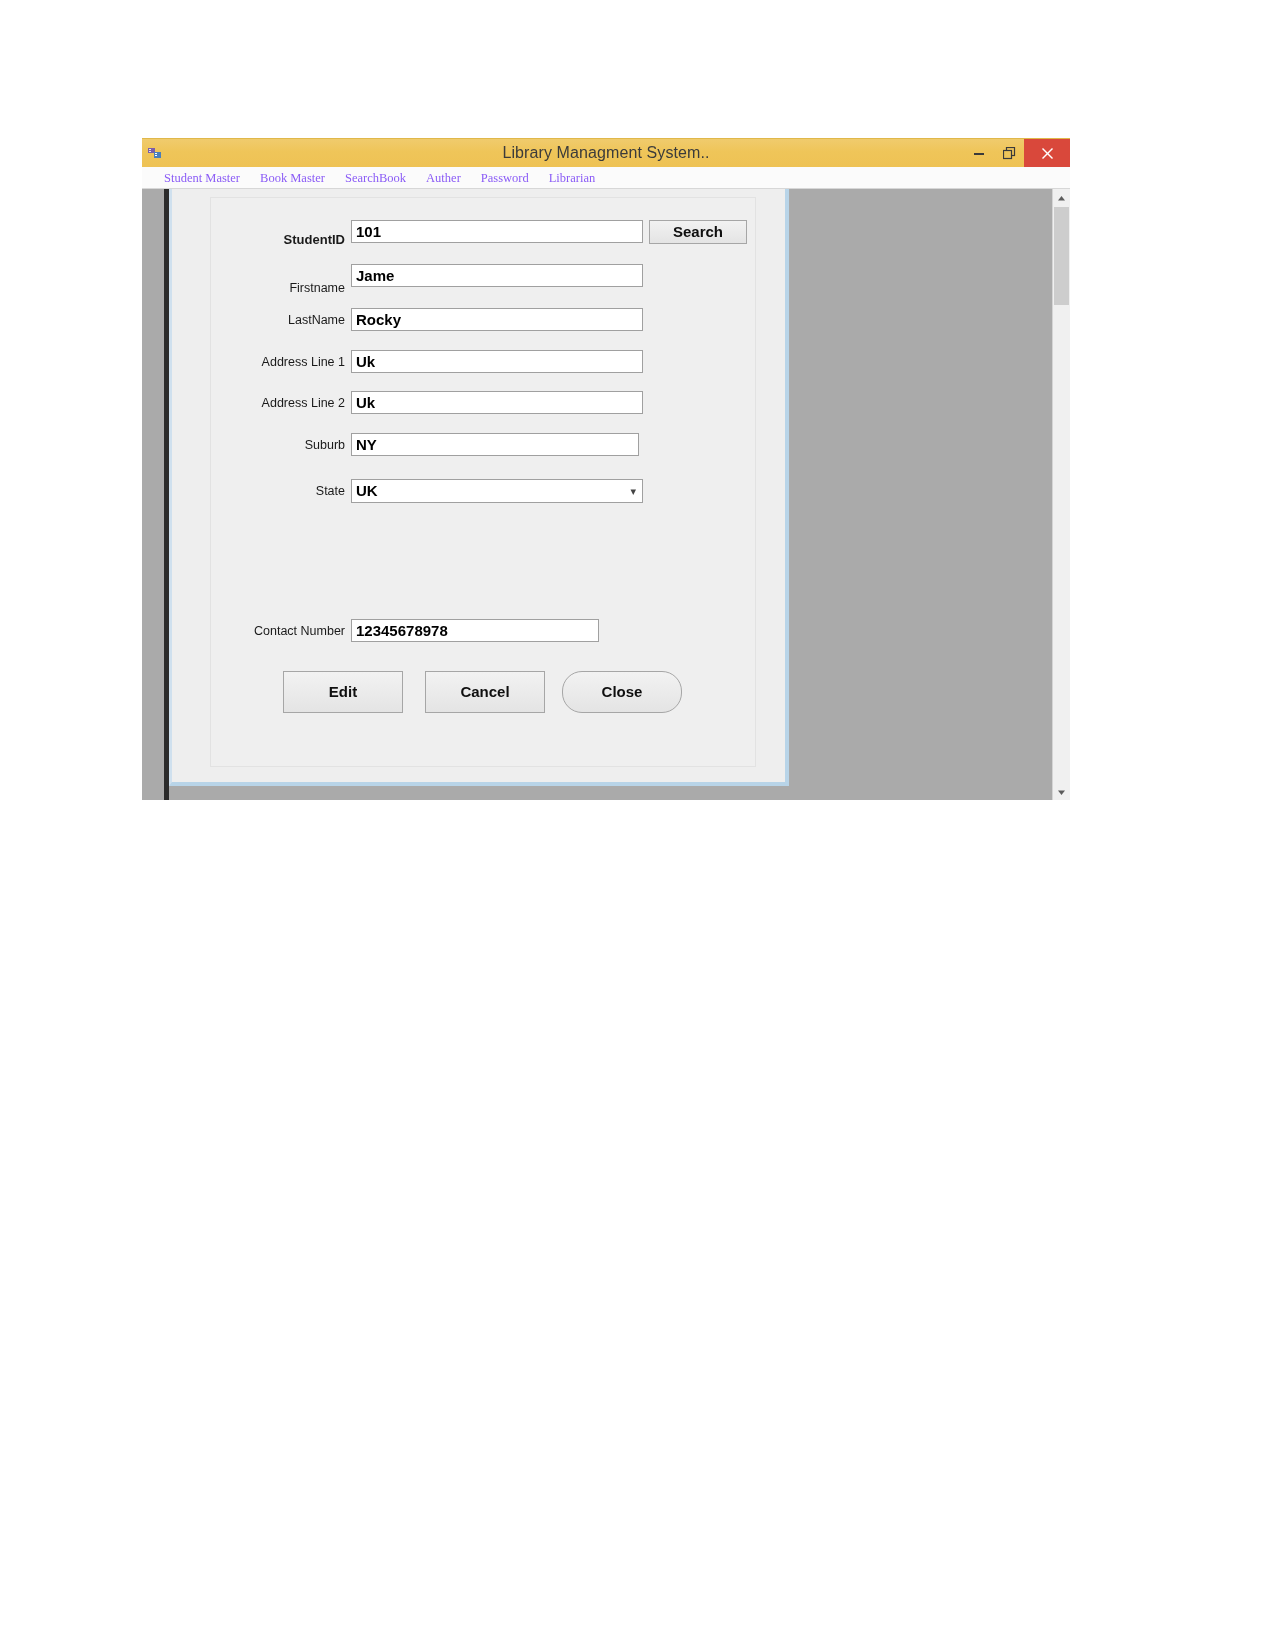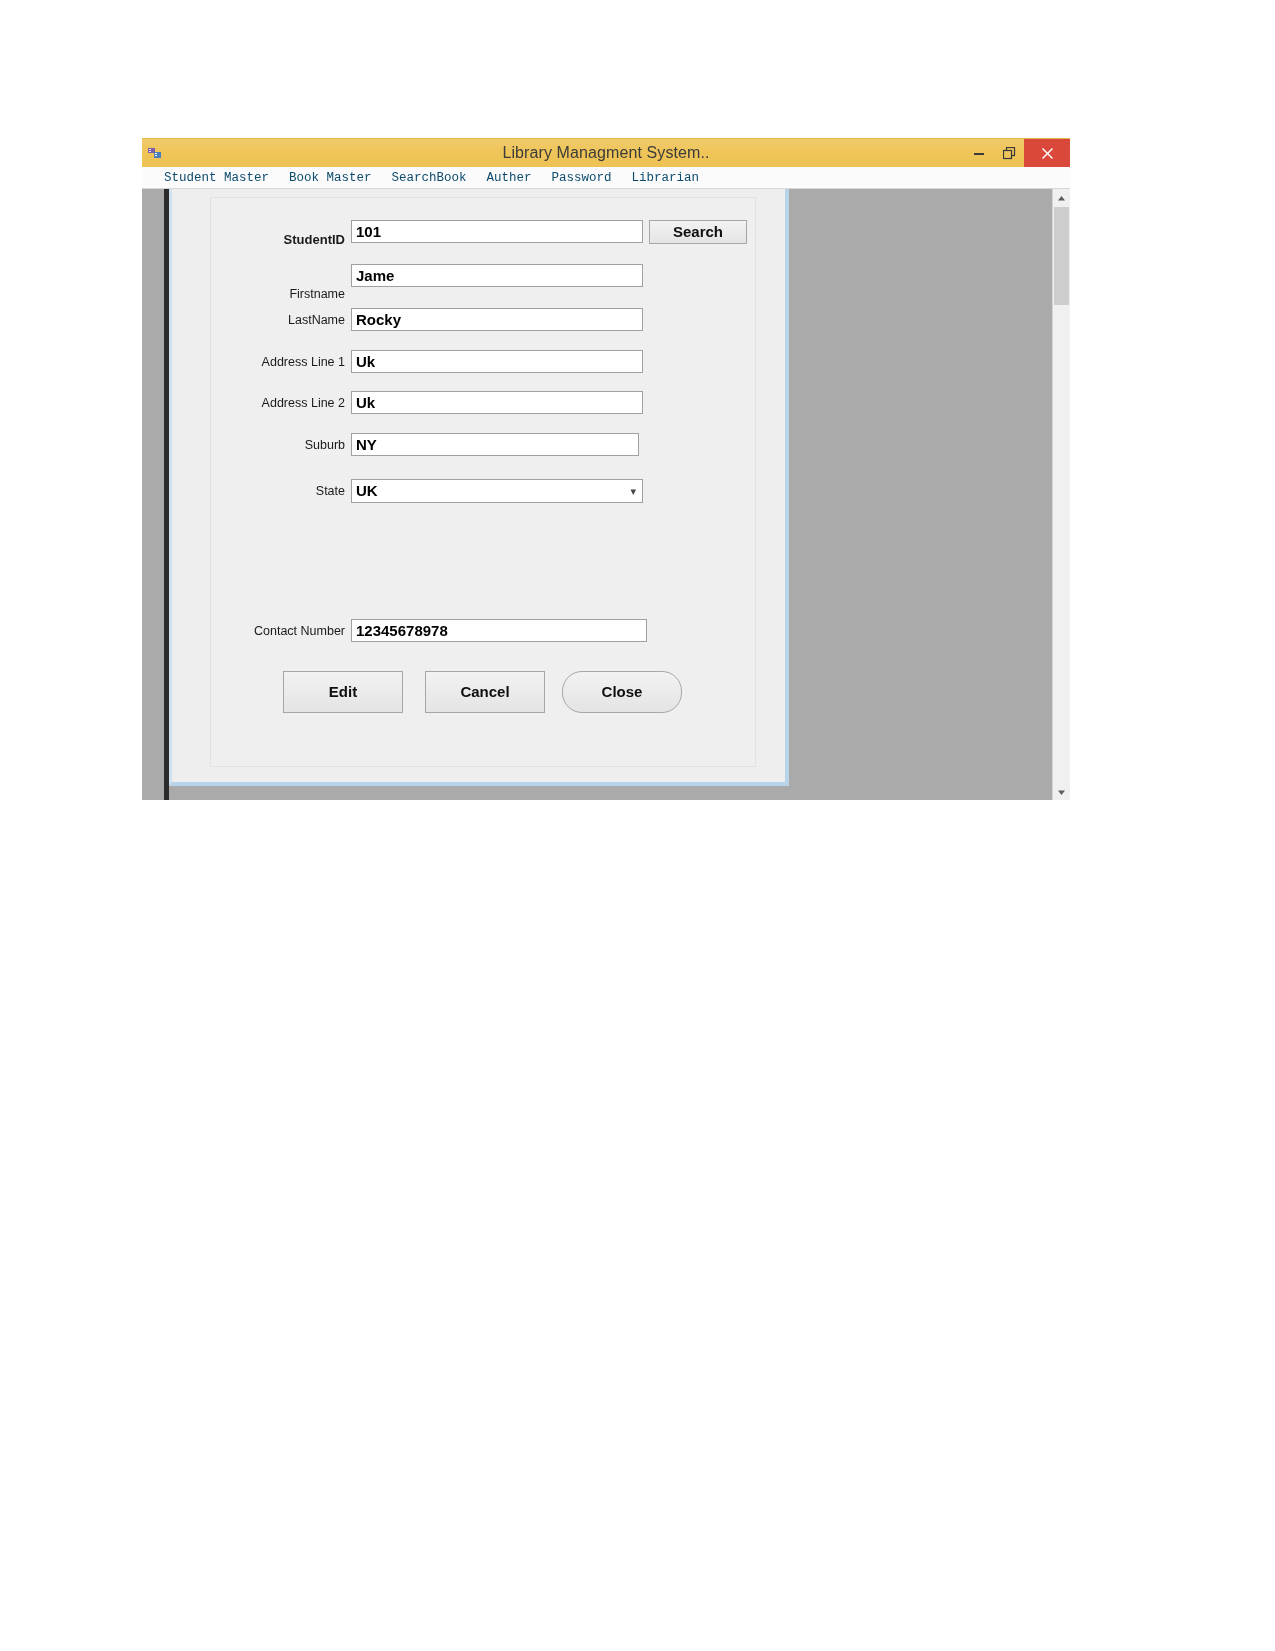--- a/index.html
+++ b/index.html
@@ -84,25 +84,25 @@
     height: 22px;
     background: #fbfbfb;
     border-bottom: 1px solid #d7d7d7;
     display: flex;
     align-items: center;
     padding-left: 12px;
     box-sizing: border-box;
   }
   .menu-item {
     font-size: 12.5px;
-    color: #0c4a6e;
+    color: #8b5cf6;
     padding: 8px 10px;
     line-height: 20px;
     white-space: nowrap;
-    font-family: Liberation Mono, monospace;
+    font-family: Liberation Serif, serif;
   }
 
   
   .client-area {
     position: relative;
     height: 611px;
     background: #aaaaaa;
     overflow: hidden;
   }
 
@@ -332,21 +332,21 @@
       <div class="child-window">
         <div class="form-panel">
 
           <div class="row" style="top:22px;">
             <span class="lbl bold" style="left:14px; top:12px; width:120px;">StudentID</span>
             <span class="tb" style="left:140px; top:0; width:292px;">101</span>
             <div class="btn search" style="left:438px; top:0;">Search</div>
           </div>
 
           <div class="row" style="top:66px;">
-            <span class="lbl" style="left:14px; top:23px; width:120px;">Firstname</span>
+            <span class="lbl" style="left:14px; top:17px; width:120px;">Firstname</span>
             <span class="tb" style="left:140px; top:0; width:292px;">Jame</span>
           </div>
 
           <div class="row" style="top:110px;">
             <span class="lbl" style="left:14px; top:5px; width:120px;">LastName</span>
             <span class="tb" style="left:140px; top:0; width:292px;">Rocky</span>
           </div>
 
           <div class="row" style="top:152px;">
             <span class="lbl" style="left:2px; top:5px; width:132px;">Address Line 1</span>
@@ -368,21 +368,21 @@
             <div class="combo" style="left:140px; top:0; width:292px;">
               <span>UK</span>
               <span class="caret">▾</span>
             </div>
           </div>
 
 
 
           <div class="row" style="top:421px;">
             <span class="lbl" style="left:-8px; top:5px; width:142px;">Contact Number</span>
-            <span class="tb" style="left:140px; top:0; width:296px;">12345678978</span>
+            <span class="tb" style="left:140px; top:0; width:248px;">12345678978</span>
           </div>
 
           <div class="btn action" style="left:72px; top:473px;">Edit</div>
           <div class="btn action" style="left:214px; top:473px;">Cancel</div>
           <div class="btn action" style="left:351px; top:473px;border-radius:20px;">Close</div>
 
         </div>
       </div>
 
       <div class="vscroll">

